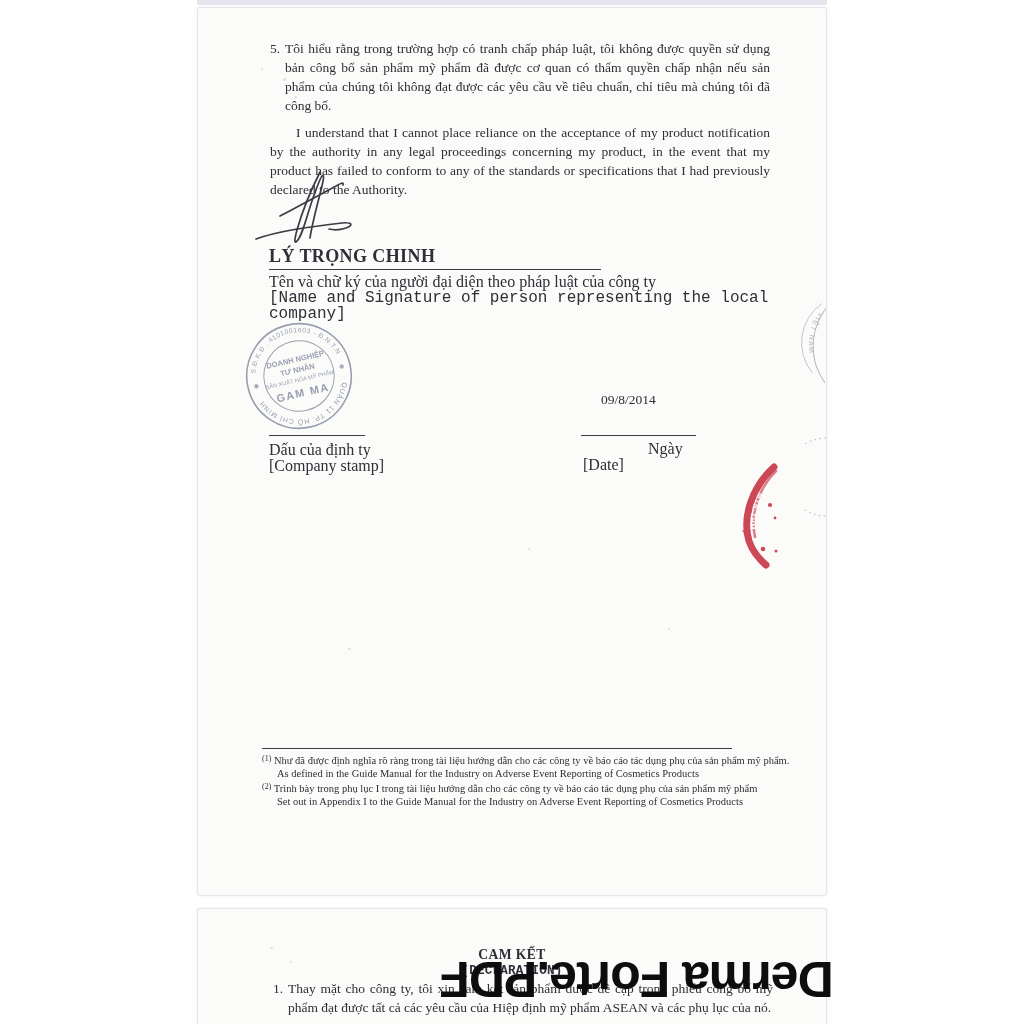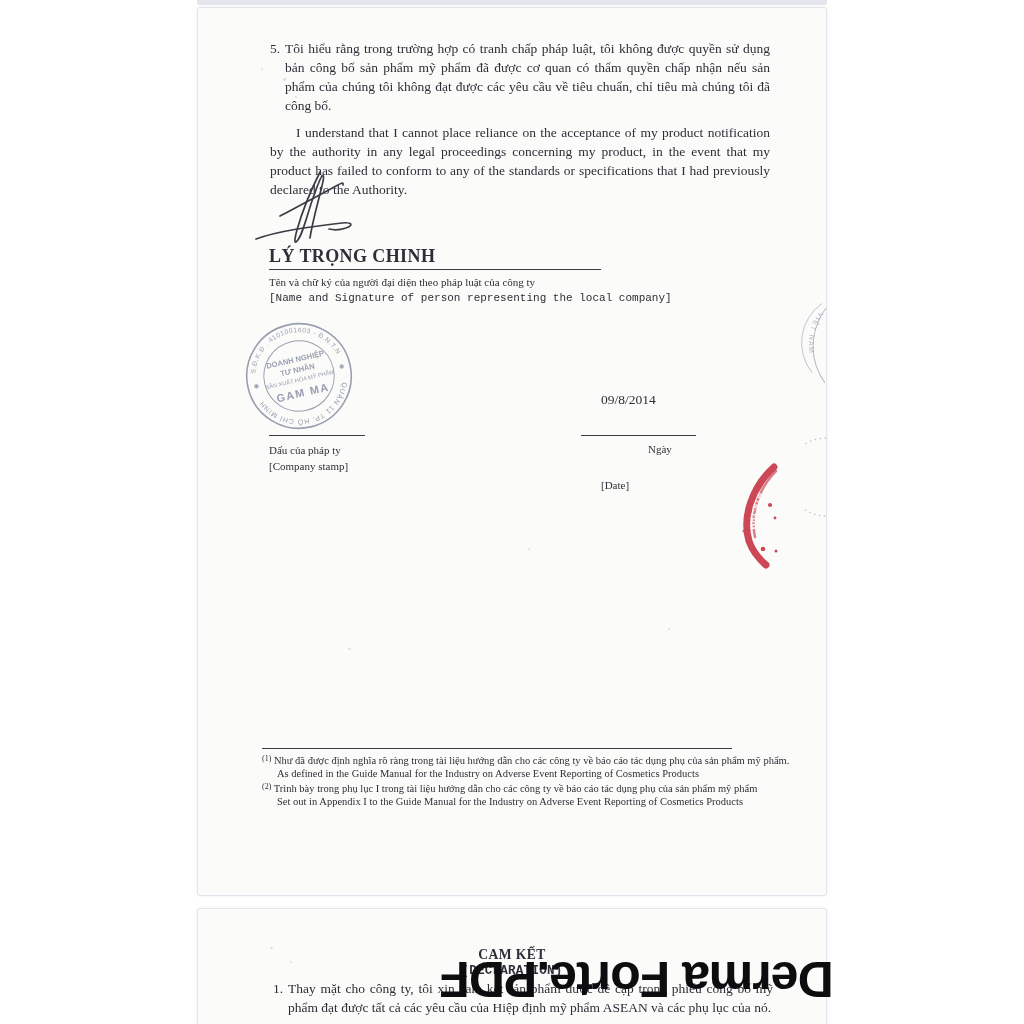--- a/index.html
+++ b/index.html
@@ -28,21 +28,21 @@
   .page2{top:908px;height:140px;padding-left:32px;}
   .abs{position:absolute;}
   .body-text{
     font-size:13.5px;line-height:19px;text-align:justify;
   }
   .marker{position:absolute;left:0;top:0;}
   .item-body{padding-left:15px;}
   .en-para{text-indent:26px;margin-top:8px;}
   .name{font-weight:bold;font-size:18px;letter-spacing:.4px;}
   .rule{border-top:1.6px solid #3d3d47;height:0;}
-  .caption{font-size:11px;line-height:16px;}
+  .caption{font-size:16px;line-height:16px;}
   .fn{font-size:10.5px;line-height:13px;text-align:left;}
   .fn .en{padding-left:15px;}
   .fnm{font-size:8px;vertical-align:3px;}
   .title-block{left:0;width:628px;text-align:center;}
   .p2-title{font-weight:bold;font-size:13.6px;letter-spacing:.4px;}
   .p2-sub{font-weight:bold;font-size:12.6px;letter-spacing:.2px;}
   .watermark{
     position:absolute;left:436px;top:944px;height:70px;width:402px;
     display:flex;align-items:center;justify-content:center;
     transform:rotate(180deg);
@@ -99,27 +99,27 @@
       <text x="14" y="66" font-size="7" text-anchor="middle">✱</text>
       <text x="106" y="66" font-size="7" text-anchor="middle">✱</text>
       <text x="60" y="48" font-size="8" font-weight="bold" text-anchor="middle">DOANH NGHIỆP</text>
       <text x="60" y="59" font-size="8" font-weight="bold" text-anchor="middle">TƯ NHÂN</text>
       <text x="60" y="69" font-size="6" text-anchor="middle">SẢN XUẤT HÓA MỸ PHẨM</text>
       <text x="60" y="85" font-size="11.5" font-weight="bold" letter-spacing="1.5" text-anchor="middle" font-family="Liberation Serif, DejaVu Serif, serif">GAM MA</text>
     </g>
   </svg>
 
   <div class="abs rule" style="left:71px;top:427px;width:96px;"></div>
-  <div class="abs caption" style="left:71px;top:434px;">Dấu của pháp ty</div>
+  <div class="abs caption" style="left:71px;top:434px;">Dấu của định ty</div>
   <div class="abs caption" style="left:71px;top:450px;">[Company stamp]</div>
 
   <div class="abs caption" style="left:403px;top:384px;font-size:13.5px;">09/8/2014</div>
   <div class="abs rule" style="left:383px;top:427px;width:115px;"></div>
   <div class="abs caption" style="left:406px;top:433px;margin-left:44px;">Ngày</div>
-  <div class="abs caption" style="left:403px;top:449px;margin-top:20px;">[Date]</div>
+  <div class="abs caption" style="left:385px;top:449px;">[Date]</div>
 
   <svg class="abs" style="left:585px;top:284px;opacity:.65;transform:rotate(8deg);" width="52" height="92" viewBox="0 0 52 92">
     <defs>
         <path id="vnArc" d="M 42 6 A 56 56 0 0 0 42 84"></path>
       </defs>
     <path d="M 48 2 A 62 62 0 0 0 48 88" fill="none" stroke="#9198a8" stroke-width="1"></path>
     <path d="M 34 10 A 48 48 0 0 0 34 80" fill="none" stroke="#9198a8" stroke-width=".8"></path>
     <text font-size="7" letter-spacing="1.5" fill="#868da0">
       <textPath href="#vnArc" startOffset="18%">VIỆT NAM</textPath>
     </text>

